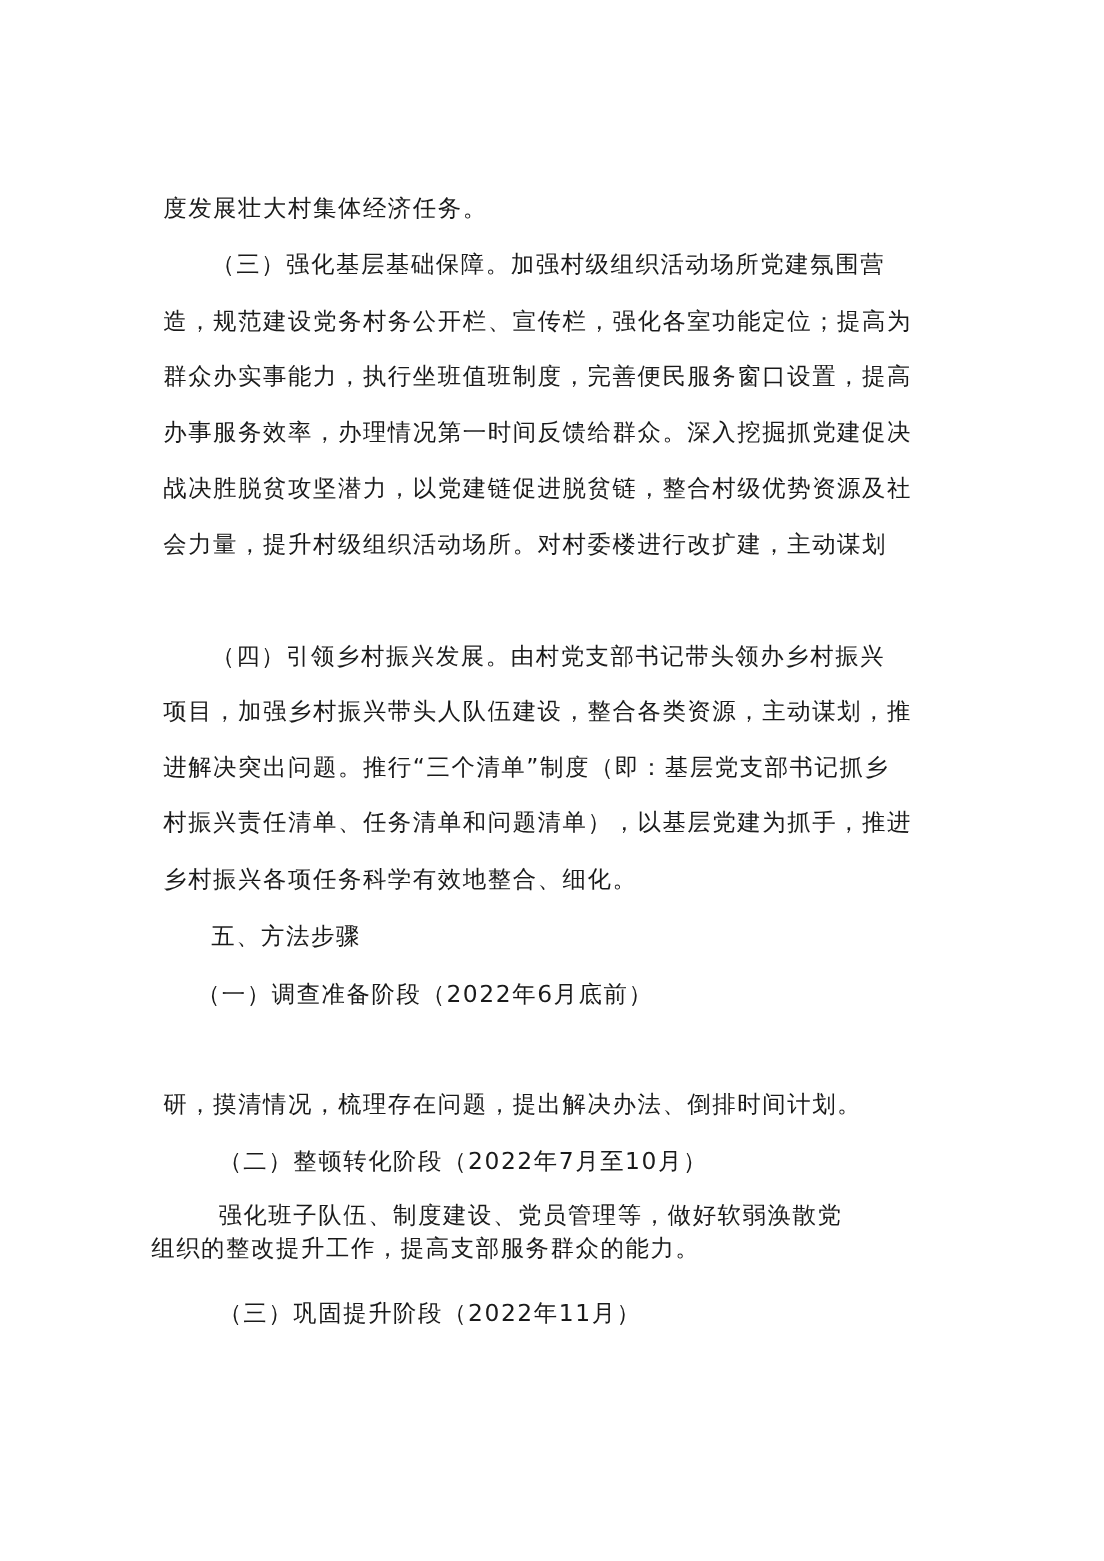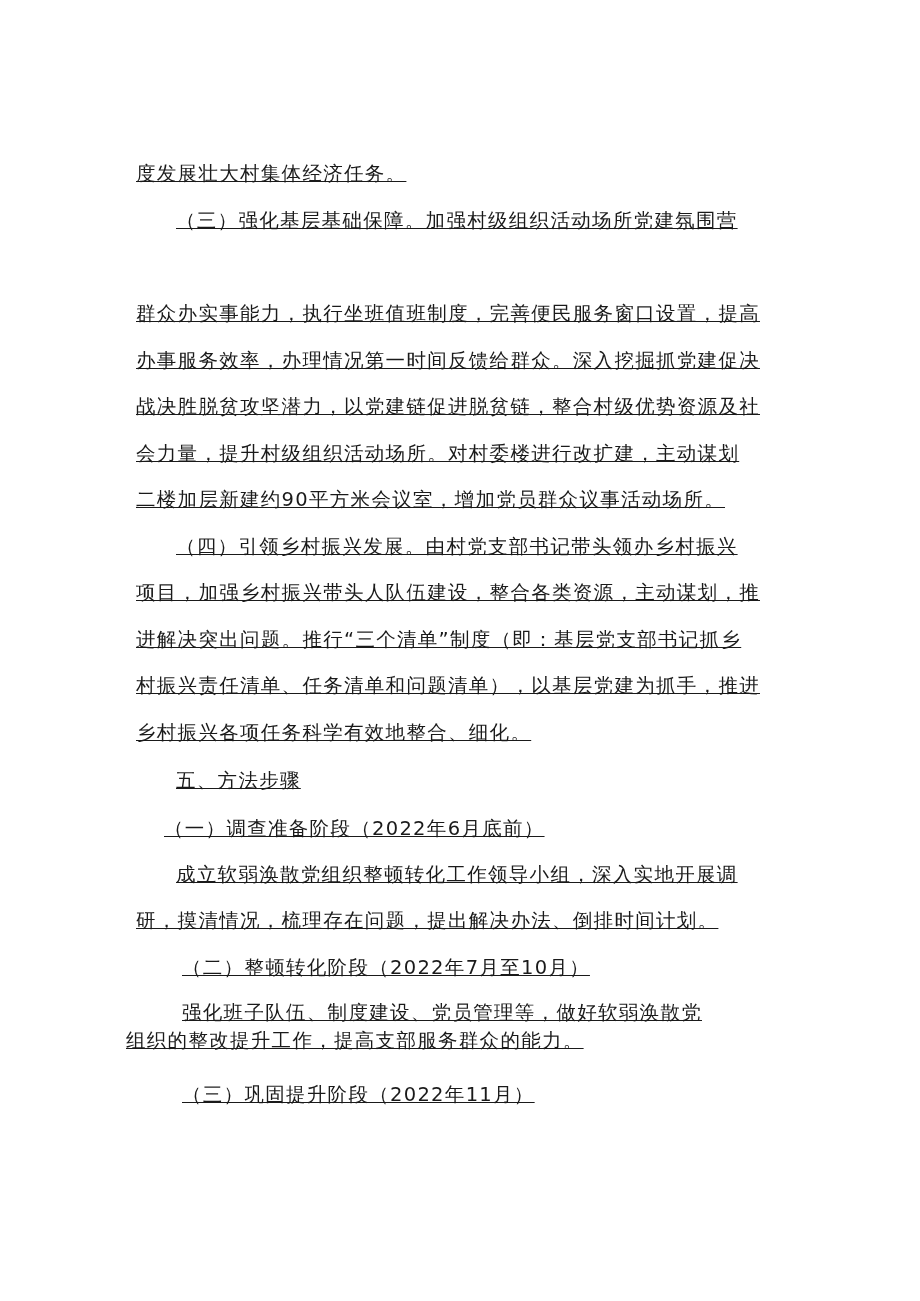--- a/index.html
+++ b/index.html
@@ -1,38 +1,37 @@
 <!DOCTYPE html>
 <html><head>
 <meta charset="utf-8">
 <style>
   html, body { margin: 0; padding: 0; background: #ffffff; }
   body { width: 920px; height: 1301px; position: relative; overflow: hidden;
          font-family: "DejaVu Sans", "Liberation Sans", sans-serif; color: #1a1a1a; }
   .page { position: absolute; left: 0; top: 0; width: 920px; height: 1301px; background: #fff; }
   .line { position: absolute; left: 136px; font-size: 19.5px; letter-spacing: 1.3px;
-          white-space: nowrap; line-height: 24px; height: 24px; text-decoration: underline; }
+          white-space: nowrap; line-height: 24px; height: 24px; }
 </style>
 </head>
 <body>
 
 <div class="page">
   <div class="line" style="top:162px">度发展壮大村集体经济任务。</div>
   <div class="line" style="top:209px;left:176px">（三）强化基层基础保障。加强村级组织活动场所党建氛围营</div>
+  <div class="line" style="top:256px">造，规范建设党务村务公开栏、宣传栏，强化各室功能定位；提高为</div>
   <div class="line" style="top:349px">办事服务效率，办理情况第一时间反馈给群众。深入挖掘抓党建促决</div>
   <div class="line" style="top:302px">群众办实事能力，执行坐班值班制度，完善便民服务窗口设置，提高</div>
   <div class="line" style="top:395px">战决胜脱贫攻坚潜力，以党建链促进脱贫链，整合村级优势资源及社</div>
   <div class="line" style="top:442px">会力量，提升村级组织活动场所。对村委楼进行改扩建，主动谋划</div>
-  <div class="line" style="top:488px">二楼加层新建约90平方米会议室，增加党员群众议事活动场所。</div>
   <div class="line" style="top:535px;left:176px">（四）引领乡村振兴发展。由村党支部书记带头领办乡村振兴</div>
   <div class="line" style="top:581px">项目，加强乡村振兴带头人队伍建设，整合各类资源，主动谋划，推</div>
   <div class="line" style="top:628px">进解决突出问题。推行“三个清单”制度（即：基层党支部书记抓乡</div>
   <div class="line" style="top:674px">村振兴责任清单、任务清单和问题清单），以基层党建为抓手，推进</div>
   <div class="line" style="top:721px">乡村振兴各项任务科学有效地整合、细化。</div>
   <div class="line" style="top:769px;left:176px">五、方法步骤</div>
   <div class="line" style="top:817px;left:164px">（一）调查准备阶段（2022年6月底前）</div>
-  <div class="line" style="top:863px;left:176px">成立软弱涣散党组织整顿转化工作领导小组，深入实地开展调</div>
   <div class="line" style="top:909px">研，摸清情况，梳理存在问题，提出解决办法、倒排时间计划。</div>
   <div class="line" style="top:956px;left:182px">（二）整顿转化阶段（2022年7月至10月）</div>
   <div class="line" style="top:1001px;left:182px">强化班子队伍、制度建设、党员管理等，做好软弱涣散党</div>
   <div class="line" style="top:1029px;left:126px">组织的整改提升工作，提高支部服务群众的能力。</div>
   <div class="line" style="top:1083px;left:182px">（三）巩固提升阶段（2022年11月）</div>
 </div>
 
 </body></html>

